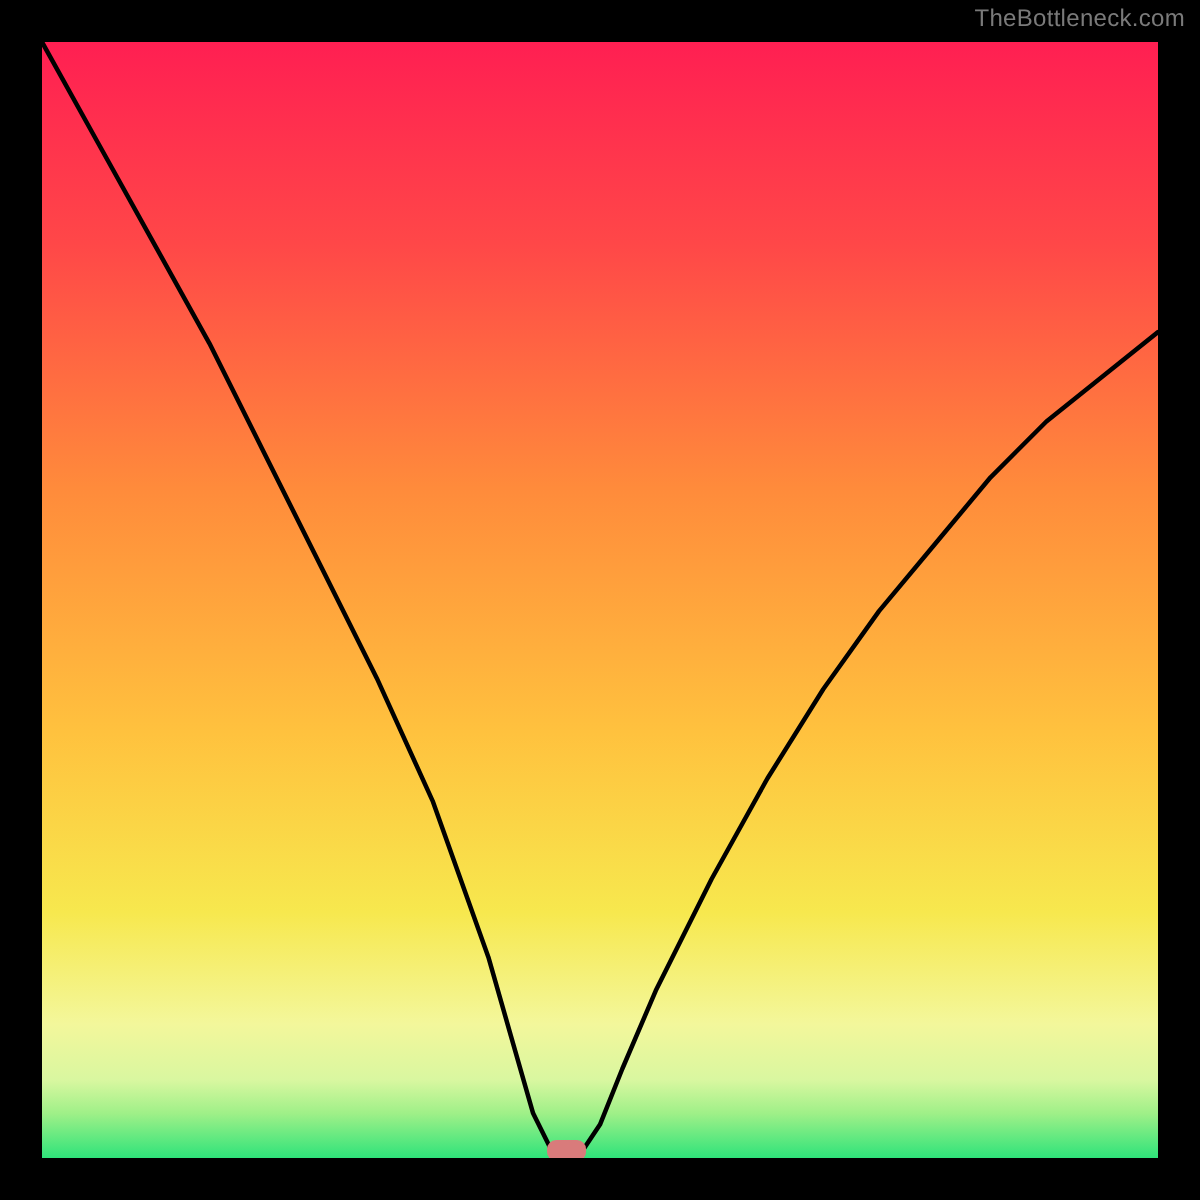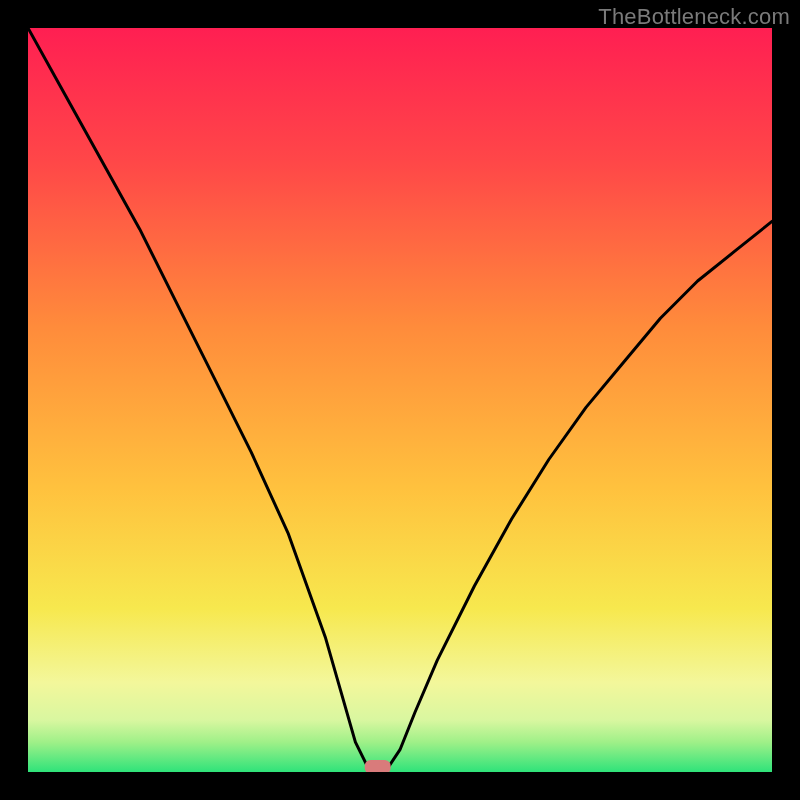--- a/index.html
+++ b/index.html
@@ -17,21 +17,21 @@
     top: 28px;
     width: 744px;
     height: 744px;
     background: #000;
   }
   .watermark {
     position: absolute;
     top: 4px;
     right: 10px;
     color: #7a7a7a;
-    font-size: 22px;
+    font-size: 16px;
     font-weight: 500;
     letter-spacing: 0.2px;
     user-select: none;
   }
   svg {
     display: block;
   }
 </style>
 </head>
 <body>

